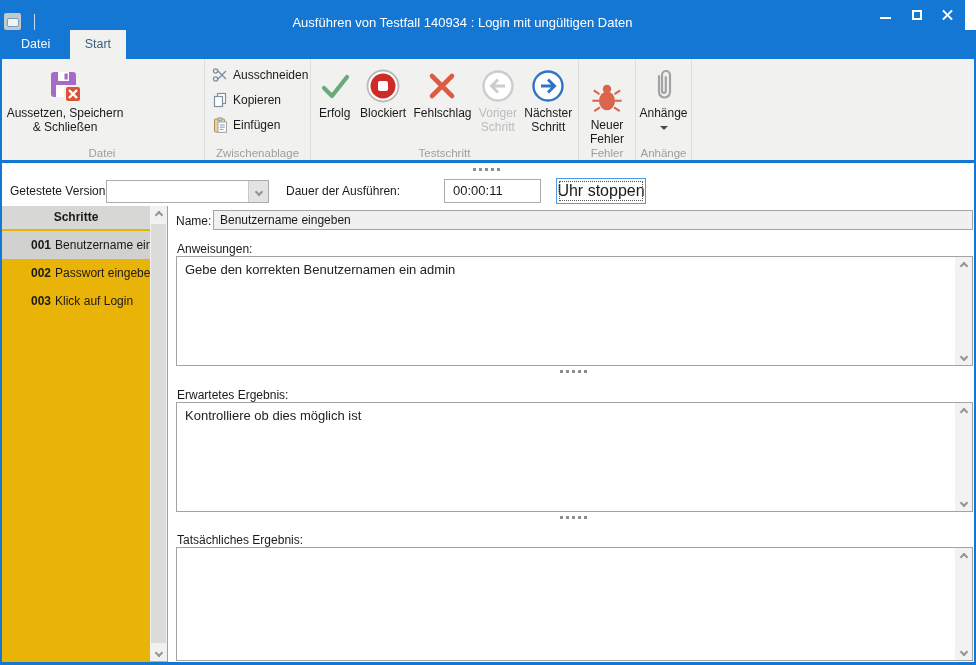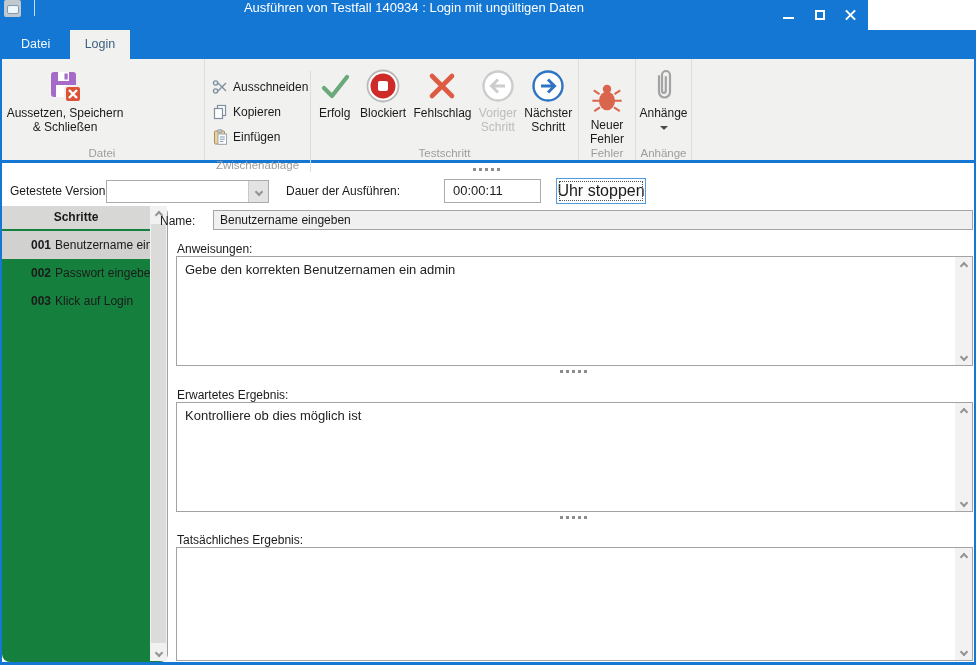--- a/index.html
+++ b/index.html
@@ -6,21 +6,21 @@
   html,body { background:#fff; }
   body { font-family:"Liberation Sans", sans-serif; color:#1a1a1a; }
   .window { position:relative; width:976px; height:665px; background:#fff; overflow:hidden; }
 
   
   .edge-l,.edge-r { position:absolute; top:30px; bottom:0; width:2px; background:#1577d4; z-index:50; }
   .edge-l { left:0; } .edge-r { right:0; }
   .edge-b { position:absolute; left:0; right:0; bottom:0; height:3px; background:#1577d4; z-index:50; }
 
   
-  .titlebar { position:absolute; left:0; top:0; width:868px; height:30px; background:#1577d4; display:flex; align-items:flex-start; }
+  .titlebar { position:absolute; left:0; top:0; width:965px; height:30px; background:#1577d4; display:flex; align-items:flex-end; }
   .app-icon { width:17px; height:17px; margin-left:4px; background:#c2c9ce; border-radius:2px; position:relative; flex:none; }
   .app-icon::after { content:""; position:absolute; left:3px; top:5px; width:10px; height:7px; border-radius:2px; background:#eef5fb; border:1px solid #7d9bb5; }
   .qat-sep { width:1px; height:16px; background:rgba(255,255,255,.75); margin-left:13px; flex:none; }
   .title-text { position:absolute; left:60px; right:100px; text-align:center; color:#fff; font-size:13px; white-space:nowrap; overflow:hidden; }
   .win-controls { position:absolute; right:2px; top:0; height:30px; display:flex; }
   .win-btn { width:31px; height:30px; display:flex; align-items:center; justify-content:center; }
   .ico-min { width:11px; height:2px; background:#fff; margin-top:6px; }
   .ico-max { width:10px; height:10px; border:2px solid #fff; }
   .ico-close { position:relative; width:13px; height:13px; }
   .ico-close::before,.ico-close::after { content:""; position:absolute; left:0; top:5.5px; width:13px; height:2px; background:#fff; }
@@ -30,21 +30,21 @@
   .tabrow { position:absolute; left:0; top:30px; width:976px; height:29px; background:#1577d4; }
   .tab { display:inline-block; height:29px; line-height:29px; padding:0 15px; font-size:12.5px; color:#f2f8fd; }
   .tab.first { margin-left:6px; }
   .tab.active { background:#f1f1f0; color:#3e5f7e; }
 
   
   .ribbon { position:absolute; left:0; top:59px; width:976px; height:104px; background:#f1f1f0; border-bottom:3px solid #1577d4; display:flex; }
   .rgroup { position:relative; height:101px; border-right:1px solid #dddddb; flex:none; }
   .rcaption { position:absolute; bottom:1px; left:0; right:0; text-align:center; font-size:11.5px; color:#9e9d9b; white-space:nowrap; }
   .g-datei { width:205px; display:flex; padding:3px 2px 0 2px; }
-  .g-zw { width:106px; padding:3px 0 0 6px;margin-top:12px; }
+  .g-zw { width:106px; padding:3px 0 0 6px; }
   .g-ts { width:268px; display:flex; justify-content:space-around; padding:3px 2px 0 2px; }
   .g-fe { width:57px; padding:15px 0 0 0; }
   .g-an { width:56px; padding:3px 0 0 0; }
   .r-filler { flex:1; }
 
   .bigbtn { display:flex; flex-direction:column; align-items:center; font-size:12px; line-height:14px; text-align:center; padding-top:4px; height:80px; cursor:default; }
   .bigbtn .bicon { height:40px; display:flex; align-items:center; justify-content:center; }
   .bigbtn.disabled { color:#bcbcbc; }
   .aussetzen { width:126px; }
   .small-stack { display:flex; flex-direction:column; margin-left:2px; padding-top:4px; }
@@ -69,33 +69,33 @@
   .time-field { position:absolute; left:444px; top:179px; width:97px; height:24px; background:#fff; border:1px solid #ababab; font-size:13px; padding:3px 8px; }
   .stop-btn { position:absolute; left:556px; top:178px; width:90px; height:26px; background:#fdfdfd; border:1px solid #4f9ddf; font-size:16px; display:flex; align-items:center; justify-content:center; }
   .stop-btn::before { content:""; position:absolute; inset:2px; border:1px dotted #555; }
 
   
   .chev { width:6px; height:6px; border-right:2px solid #949494; border-bottom:2px solid #949494; display:block; }
   .chev.up { transform:rotate(-135deg); }
   .chev.down { transform:rotate(45deg); }
 
   
-  .steps-panel { position:absolute; left:2px; top:206px; width:166px; height:456px; background:#15803d; border-right:1px solid #9f9f9f;border-radius:8px; }
+  .steps-panel { position:absolute; left:2px; top:206px; width:166px; height:456px; background:#eab308; border-right:1px solid #9f9f9f; }
   .steps-header { position:absolute; left:0; top:0; width:148px; height:23px; background:#d7d7d6; font-size:12px; font-weight:bold; text-align:center; line-height:23px; }
   .steps-rows { position:absolute; left:0; top:25px; width:148px; }
   .step-row { height:28px; line-height:28px; padding-left:29px; font-size:12px; white-space:nowrap; overflow:hidden; }
   .step-row b { font-weight:bold; margin-right:4px; }
   .step-row.selected { background:#d1d1d0; }
   .steps-scroll { position:absolute; left:148px; top:0; width:17px; height:455px; background:#f1f1f1; }
   .sb-btn { position:absolute; left:0; width:17px; height:17px; display:flex; align-items:center; justify-content:center; }
   .sb-up { top:0; } .sb-down { bottom:0; }
   .sb-thumb { position:absolute; left:1px; right:1px; top:18px; bottom:18px; background:#dbdbda; }
 
   
-  .name-lbl { left:160px; top:214px; }
+  .name-lbl { left:176px; top:214px; }
   .name-field { position:absolute; left:213px; top:210px; width:760px; height:20px; background:#f0f0f0; border:1px solid #a5a5a5; font-size:12px; padding:2px 6px; white-space:nowrap; overflow:hidden; }
   .anw-lbl { left:177px; top:242px; }
   .erw-lbl { left:177px; top:388px; }
   .tat-lbl { left:177px; top:533px; }
   .textbox { position:absolute; background:#fff; border:1px solid #a3a3a3; }
   .tb-anw { left:176px; top:256px; width:797px; height:110px; }
   .tb-erw { left:176px; top:402px; width:797px; height:110px; }
   .tb-tat { left:176px; top:547px; width:797px; height:114px; }
   .tb-content { position:absolute; top:0; left:0; right:17px; bottom:0; padding:5px 8px; font-size:13px; color:#222; overflow:hidden; }
   .vscroll { position:absolute; top:0; right:0; bottom:0; width:17px; background:#f2f2f2; }
@@ -120,21 +120,21 @@
           <span class="ico-max"></span>
         </div>
       <div class="win-btn">
           <span class="ico-close"></span>
         </div>
     </div>
   </div>
 
   <div class="tabrow">
     <span class="tab first">Datei</span>
-    <span class="tab active">Login</span>
+    <span class="tab active">Start</span>
   </div>
 
   <div class="ribbon">
 
     <div class="rgroup g-datei">
       <div class="bigbtn aussetzen">
         <span class="bicon">
           <svg width="34" height="34" viewBox="0 0 34 34">
             <rect x="3" y="3" width="25" height="25" rx="3" fill="#a66bc8"></rect>
             <rect x="10" y="3" width="11" height="9" fill="#fff"></rect>

